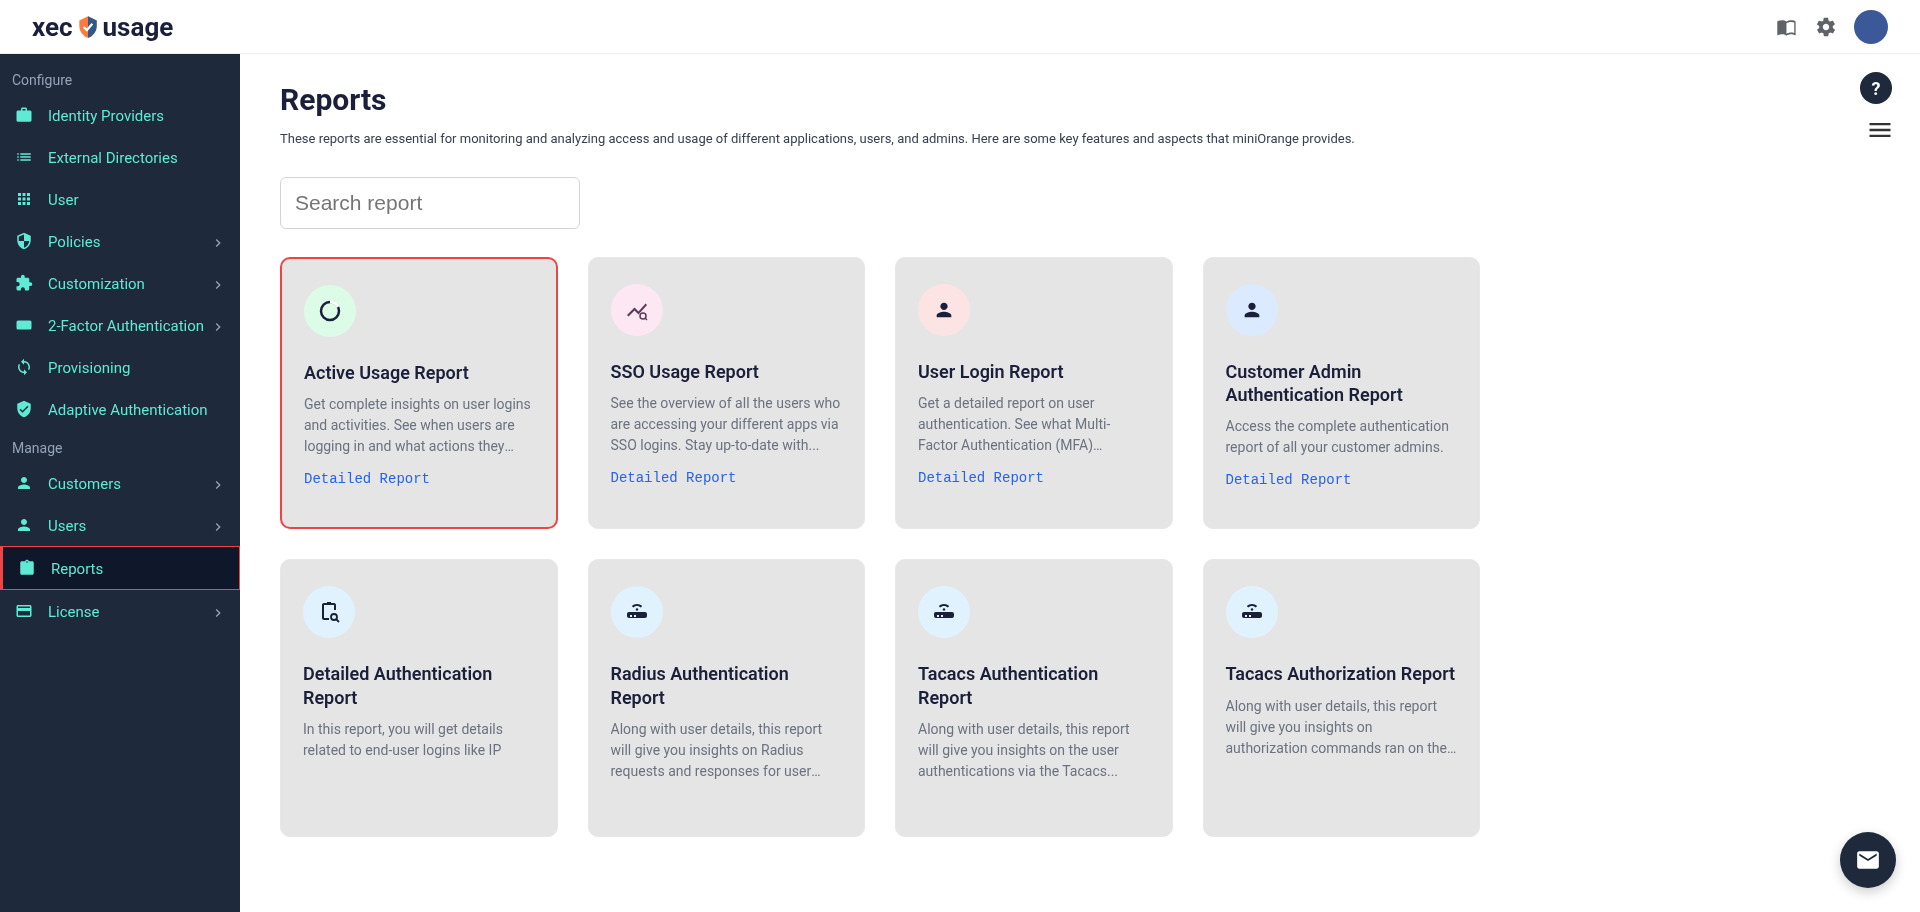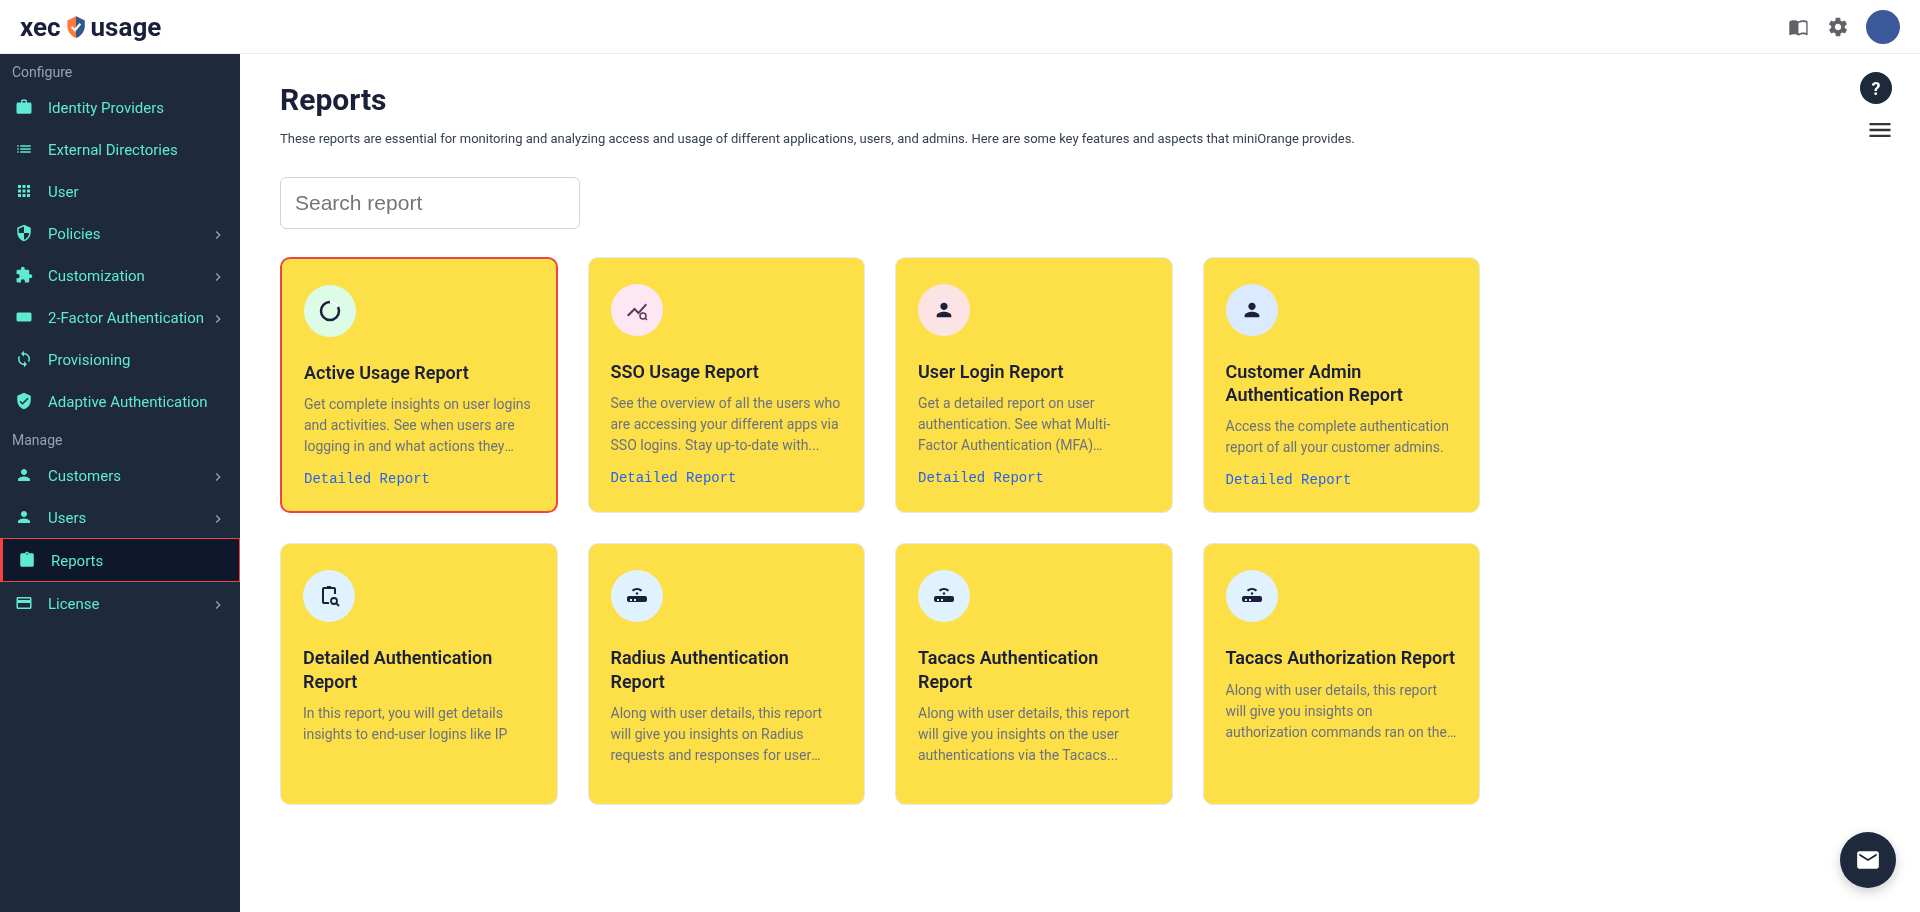--- a/index.html
+++ b/index.html
@@ -1,38 +1,38 @@
 <!DOCTYPE html>
 <html><head>
 <meta charset="utf-8">
 <style>
 * { box-sizing: border-box; margin: 0; padding: 0; }
 body { font-family: -apple-system, BlinkMacSystemFont, 'Segoe UI', Roboto, sans-serif; background: #fff; color: #333; }
 .app { display: flex; flex-direction: column; height: 912px; width: 1920px; }
-.topbar { height: 54px; display: flex; align-items: center; justify-content: space-between; padding: 0 20px; border-bottom: 1px solid #eee; background: #fff; }
+.topbar { height: 54px; display: flex; align-items: center; justify-content: space-between; padding: 0 32px; border-bottom: 1px solid #eee; background: #fff; }
 .logo { display: flex; align-items: center; font-size: 26px; font-weight: 700; color: #1a1f3a; }
 .logo .shield { display: inline-flex; margin: 0 2px; }
 .topbar-right { display: flex; align-items: center; gap: 16px; }
 .icon-btn { width: 24px; height: 24px; display: flex; align-items: center; justify-content: center; cursor: pointer; color: #5f6368; }
 .avatar { width: 34px; height: 34px; border-radius: 50%; background: #3b5998; cursor: pointer; }
 .content-row { display: flex; flex: 1; overflow: hidden; }
-.sidebar { width: 240px; background: #1e293b; color: #cbd5e1; overflow-y: auto; }
+.sidebar { width: 240px; background: #1e293b; color: #cbd5e1; overflow-y: auto; padding-top: 8px; }
 .sidebar .section-label { padding: 10px 12px 6px; font-size: 14px; color: #94a3b8; }
 .sidebar-item { display: flex; align-items: flex-end; padding: 11px 14px; font-size: 15px; color: #5eead4; cursor: pointer; position: relative; }
 .sidebar-item .s-icon { width: 20px; height: 20px; margin-right: 14px; display: flex; align-items: center; justify-content: center; }
 .sidebar-item .chev { margin-left: auto; color: #94a3b8; }
 .sidebar-item.active { background: #0f172a; border: 1px solid #ef4444; border-left: 3px solid #ef4444; }
 .main { flex: 1; overflow-y: auto; padding: 28px 40px 20px 40px; position: relative; background: #fff; }
 .help-btn { position: absolute; top: 18px; right: 28px; width: 32px; height: 32px; border-radius: 50%; background: #1e293b; color: #fff; display: flex; align-items: center; justify-content: center; font-weight: 700; font-size: 18px; cursor: pointer; }
 .menu-btn { position: absolute; top: 62px; right: 26px; cursor: pointer; }
 .page-title { font-size: 30px; font-weight: 700; color: #1a1f3a; margin-bottom: 12px; }
 .page-desc { font-size: 13px; color: #374151; max-width: 1150px; line-height: 1.5; margin-bottom: 28px; }
 .search-box { width: 300px; padding: 13px 14px; border: 1px solid #d1d5db; border-radius: 6px; font-size: 21px; margin-bottom: 28px; }
 .cards { display: grid; grid-template-columns: repeat(4, 1fr); gap: 30px; max-width: 1200px; }
-.card { border: 1px solid #e5e7eb; border-radius: 10px; padding: 26px 22px 24px; background: #fde047; }
+.card { border: 1px solid #e5e7eb; border-radius: 10px; padding: 26px 22px 40px; background: #e5e5e5; }
 .card.highlighted { border: 2px solid #ef4444; }
 .card-icon { width: 52px; height: 52px; border-radius: 50%; display: flex; align-items: center; justify-content: center; margin-bottom: 24px; }
 .bg-green { background: #dcfce7; }
 .bg-pink { background: #fce7f3; }
 .bg-pinklight { background: #fde4e4; }
 .bg-blue { background: #dbeafe; }
 .bg-bluelight { background: #e0f2fe; }
 .card-title { font-size: 18px; font-weight: 600; color: #1a1f3a; margin-bottom: 10px; line-height: 1.3; }
 .card-desc { font-size: 14px; color: #6b7280; line-height: 1.5; margin-bottom: 14px; display: -webkit-box; -webkit-line-clamp: 3; -webkit-box-orient: vertical; overflow: hidden; }
 .card-link { font-size: 14px; color: #2563eb; cursor: pointer; font-family: Liberation Mono, monospace; }
@@ -278,21 +278,21 @@
 
         <div class="card">
           <div class="card-icon bg-bluelight">
             <svg width="24" height="24" viewBox="0 0 24 24" fill="#1a1f3a">
                 <path d="M17 3h-3V2h-4v1H7c-1.1 0-2 .9-2 2v13c0 1.1.9 2 2 2h5v-2H7V5h10v5h2V5c0-1.1-.9-2-2-2z"></path>
                 <circle cx="17" cy="17" r="3" fill="none" stroke="#1a1f3a" stroke-width="1.8"></circle>
                 <line x1="19.5" y1="19.5" x2="22" y2="22" stroke="#1a1f3a" stroke-width="1.8"></line>
               </svg>
           </div>
           <div class="card-title">Detailed Authentication Report</div>
-          <div class="card-desc">In this report, you will get details insights to end-user logins like IP</div>
+          <div class="card-desc">In this report, you will get details related to end-user logins like IP</div>
         </div>
 
         <div class="card">
           <div class="card-icon bg-bluelight">
             <svg width="24" height="24" viewBox="0 0 24 24" fill="#1a1f3a">
                 <path d="M20 18c1.1 0 2-.9 2-2v-2c0-1.1-.9-2-2-2H4c-1.1 0-2 .9-2 2v2c0 1.1.9 2 2 2h16zM5 15h2v2H5v-2zm4 0h2v2H9v-2z"></path>
                 <path d="M12 4c-2 0-3.8.8-5.2 2.1l1.4 1.4C9.2 6.6 10.5 6 12 6s2.8.6 3.8 1.5l1.4-1.4C15.8 4.8 14 4 12 4z" fill="#1a1f3a"></path>
                 <circle cx="12" cy="9.5" r="1.2"></circle>
               </svg>
           </div>

